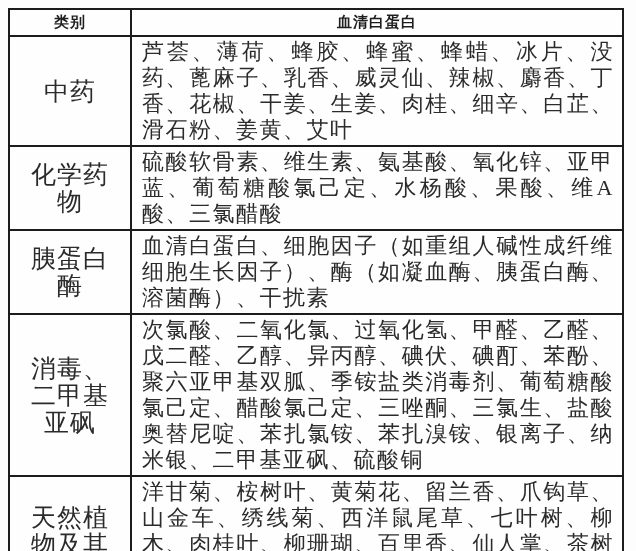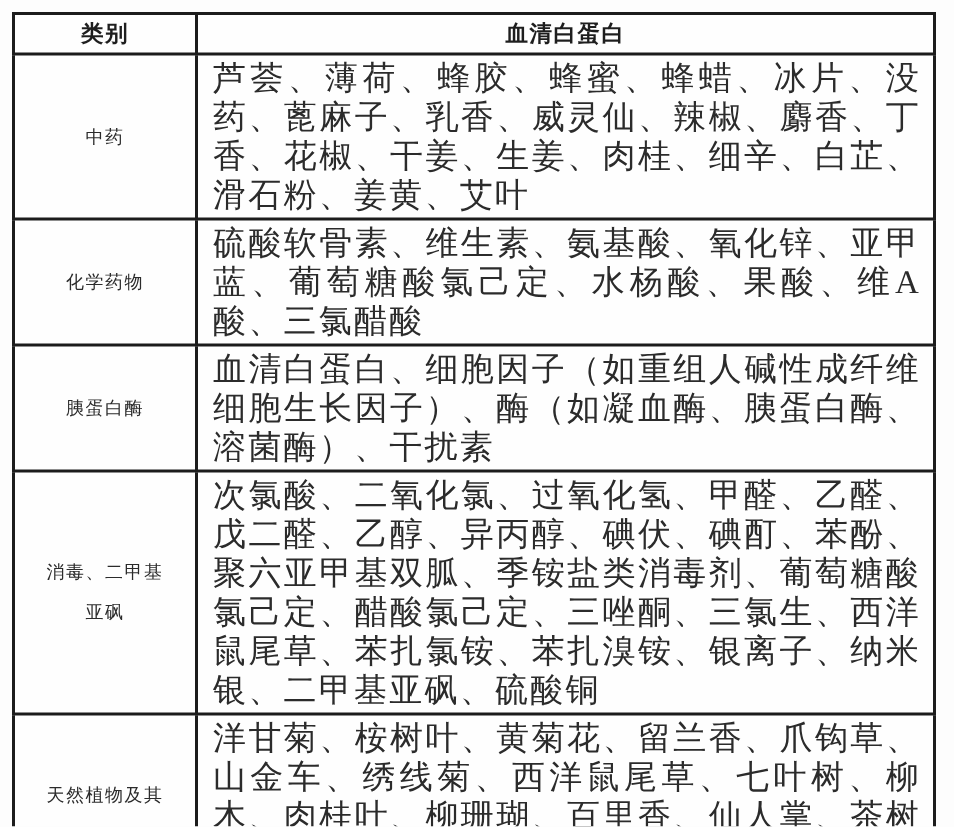--- a/index.html
+++ b/index.html
@@ -36,21 +36,21 @@
     font-size: 15px;
     font-weight: bold;
     text-align: center;
     vertical-align: middle;
     height: 27px;
     padding: 1px 2px;
     letter-spacing: 1px;
     color: #1e1e1e;
   }
   td.cat {
-    font-size: 12px;
+    font-size: 25px;
     text-align: center;
     vertical-align: middle;
     padding: 2px 16px;
     letter-spacing: 1px;
     line-height: 27px;
     color: #2b2b2b;
   }
   td.ex {
     font-size: 22px;
     text-align: justify;
@@ -88,21 +88,21 @@
     <tr class="r-huaxue">
       <td class="cat">化学药物</td>
       <td class="ex">硫酸软骨素、维生素、氨基酸、氧化锌、亚甲蓝、葡萄糖酸氯己定、水杨酸、果酸、维A酸、三氯醋酸</td>
     </tr>
     <tr class="r-shengwu">
       <td class="cat">胰蛋白酶</td>
       <td class="ex">血清白蛋白、细胞因子（如重组人碱性成纤维细胞生长因子）、酶（如凝血酶、胰蛋白酶、溶菌酶）、干扰素</td>
     </tr>
     <tr class="r-xiaodu">
       <td class="cat">消毒、二甲基亚砜</td>
-      <td class="ex">次氯酸、二氧化氯、过氧化氢、甲醛、乙醛、戊二醛、乙醇、异丙醇、碘伏、碘酊、苯酚、聚六亚甲基双胍、季铵盐类消毒剂、葡萄糖酸氯己定、醋酸氯己定、三唑酮、三氯生、西洋鼠尾草、苯扎氯铵、苯扎溴铵、银离子、纳米银、二甲基亚砜、硫酸铜</td>
+      <td class="ex">次氯酸、二氧化氯、过氧化氢、甲醛、乙醛、戊二醛、乙醇、异丙醇、碘伏、碘酊、苯酚、聚六亚甲基双胍、季铵盐类消毒剂、葡萄糖酸氯己定、醋酸氯己定、三唑酮、三氯生、盐酸奥替尼啶、苯扎氯铵、苯扎溴铵、银离子、纳米银、二甲基亚砜、硫酸铜</td>
     </tr>
     <tr class="r-tianran">
       <td class="cat">天然植物及其提取物</td>
       <td class="ex">洋甘菊、桉树叶、黄菊花、留兰香、爪钩草、山金车、绣线菊、西洋鼠尾草、七叶树、柳木、肉桂叶、柳珊瑚、百里香、仙人掌、茶树油、薰衣草、玫瑰、艾叶油、薄荷油、薄荷脑、薄荷醇</td>
     </tr>
 
   </tbody>
     </table>
 </div>
 

